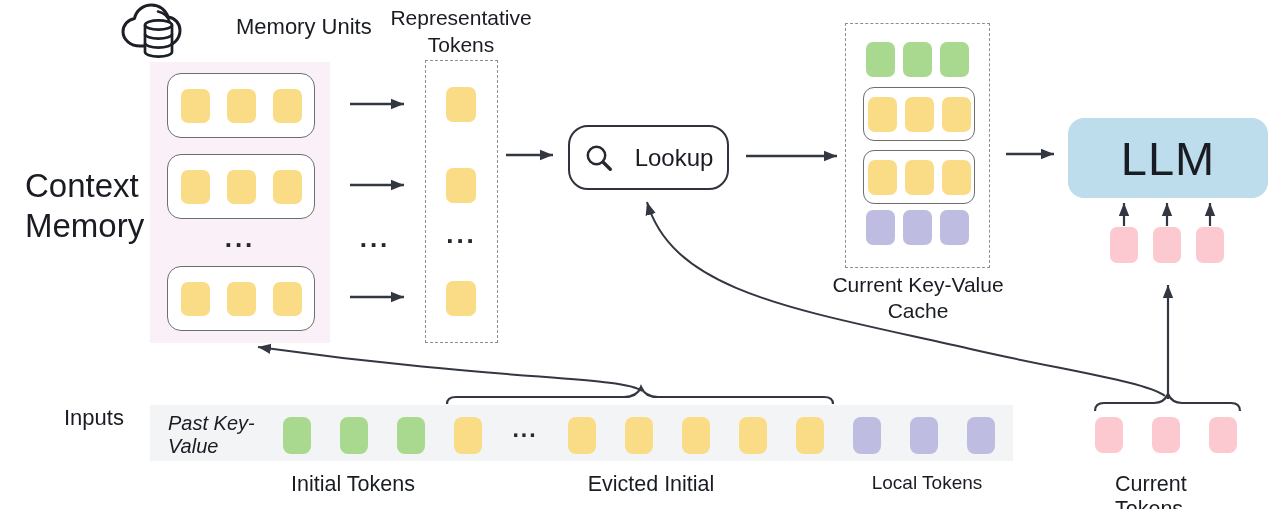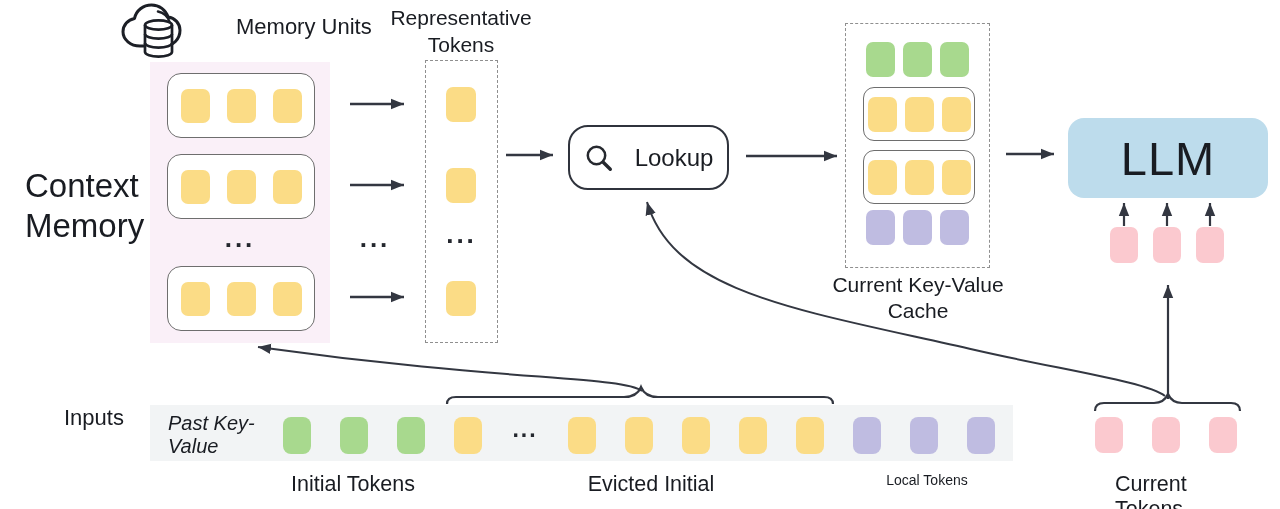--- a/index.html
+++ b/index.html
@@ -169,21 +169,21 @@
       <div class="token tok-purple"></div>
     </div>
   <div class="abs" id="current-tokens">
       <div class="token tok-pink"></div>
       <div class="token tok-pink"></div>
       <div class="token tok-pink"></div>
     </div>
 
   <div class="abs lbl" style="left:353px; top:472px; font-size:21.5px; transform:translateX(-50%);text-align:right;">Initial Tokens</div>
   <div class="abs lbl" style="left:651px; top:472px; font-size:21.5px; transform:translateX(-50%);">Evicted Initial</div>
-  <div class="abs lbl" style="left:927px; top:472px; font-size:14px; transform:translateX(-50%);">Local Tokens</div>
+  <div class="abs lbl" style="left:927px; top:472px; font-size:19px; transform:translateX(-50%);">Local Tokens</div>
   <div class="abs lbl" style="left:1170px; top:472px; font-size:21.5px; transform:translateX(-50%);">Current Tokens</div>
 
   <svg class="overlay" width="1280" height="509" viewBox="0 0 1280 509">
     <defs>
       <marker id="ah" markerUnits="userSpaceOnUse" markerWidth="16" markerHeight="14" refX="13" refY="6" orient="auto">
         <path class="ah-fill" d="M0,0.8 L13,6 L0,11.2 Z"></path>
       </marker>
     </defs>
 
     <path class="stroke-line" stroke-width="2.3" marker-end="url(#ah)" d="M350,104 L404,104"></path>

